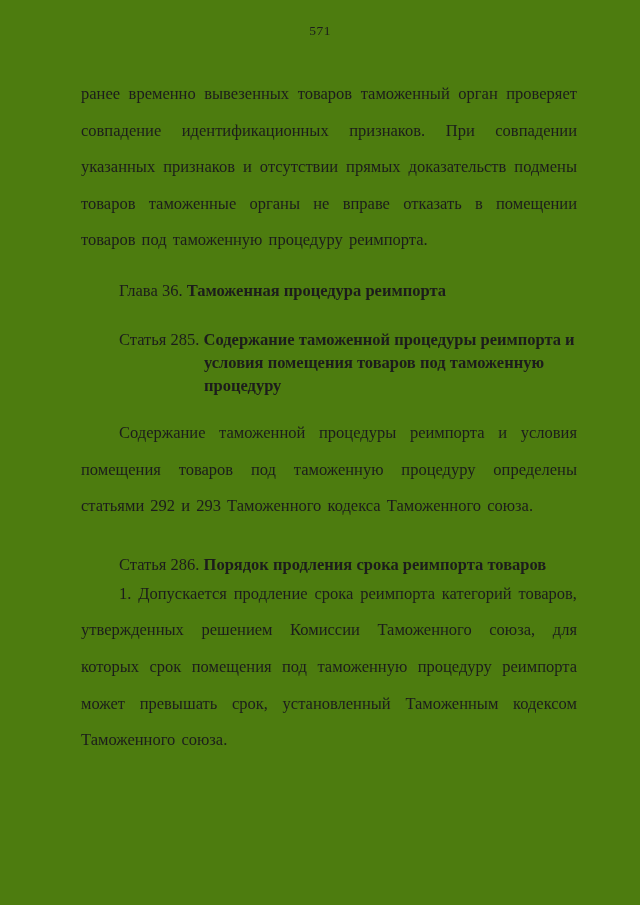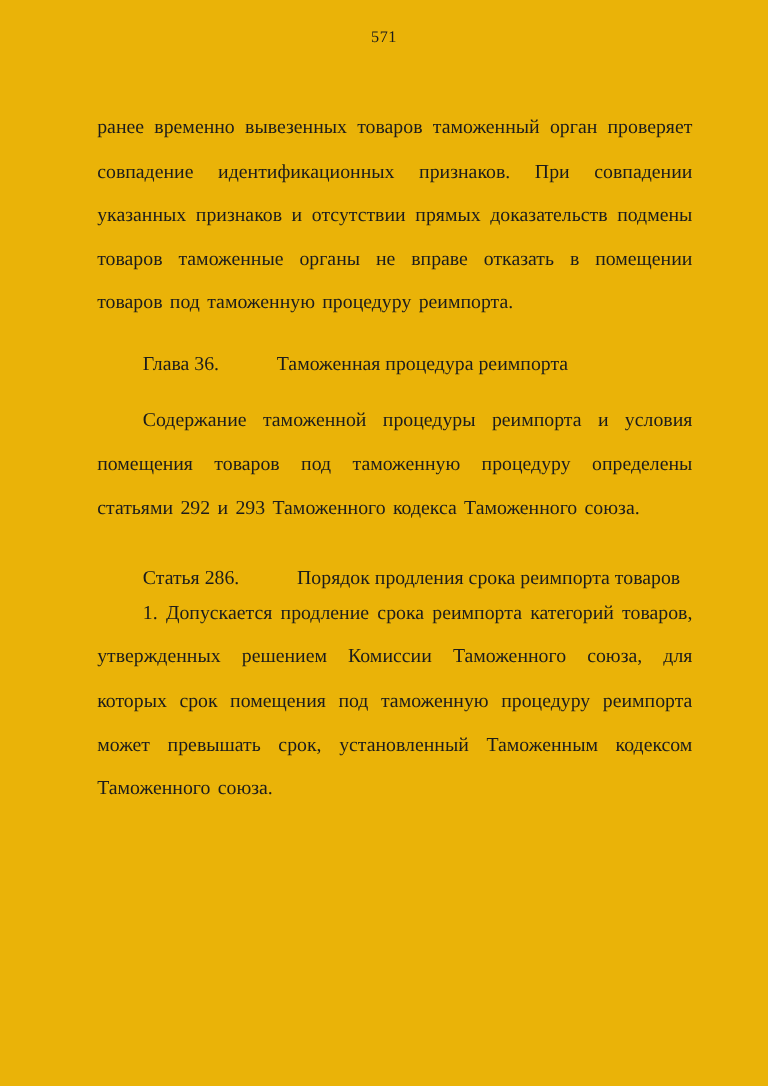--- a/index.html
+++ b/index.html
@@ -9,57 +9,56 @@
   body {
     background: #ffffff;
     font-family: "Liberation Serif", "DejaVu Serif", serif;
     color: #1c1c1c;
     -webkit-font-smoothing: antialiased;
   }
   .page {
     position: relative;
     width: 640px;
     height: 905px;
-    background: #eab308;
+    background: #4d7c0f;
     overflow: hidden;
   }
   .page-number {
     position: absolute;
     top: 23px;
     left: 0;
     width: 100%;
     text-align: center;
     font-size: 13.5px;
     letter-spacing: 0.5px;
   }
   .content {
     position: absolute;
-    top: 88px;
+    top: 76px;
     left: 81px;
     width: 496px;
   }
   .body-para {
     font-size: 16.5px;
     line-height: 36.6px;
     text-align: justify;
     margin: 0;
     word-spacing: 2px;
   }
   .indent {
     text-indent: 38px;
   }
   .heading {
     font-size: 16.5px;
     line-height: 23px;
     margin: 0;
     text-align: left;
   }
   .heading .title {
-    font-weight: normal;
-    margin-left: 44px;
+    font-weight: bold;
   }
   .chapter-heading {
     margin-top: 20px;
     margin-left: 38px;
   }
   .article-heading-hang {
     margin-top: 26px;
     margin-left: 38px;
     padding-left: 85px;
     text-indent: -85px;
@@ -83,20 +82,24 @@
 
   <div class="content">
 
     <p class="body-para">ранее временно вывезенных товаров таможенный орган проверяет совпадение идентификационных признаков. При совпадении указанных признаков и отсутствии прямых доказательств подмены товаров таможенные органы не вправе отказать в помещении товаров под таможенную процедуру реимпорта.</p>
 
     <p class="heading chapter-heading">
       <span>Глава 36.</span>
       <span class="title">Таможенная процедура реимпорта</span>
     </p>
 
+    <p class="heading article-heading-hang">
+      <span>Статья 285.</span>
+      <span class="title">Содержание таможенной процедуры реимпорта и условия помещения товаров под таможенную процедуру</span>
+    </p>
 
     <p class="body-para indent para-after-heading">Содержание таможенной процедуры реимпорта и условия помещения товаров под таможенную процедуру определены статьями 292 и 293 Таможенного кодекса Таможенного союза.</p>
 
     <p class="heading article-heading-single">
       <span>Статья 286.</span>
       <span class="title">Порядок продления срока реимпорта товаров</span>
     </p>
 
     <p class="body-para indent para-after-heading-2">1. Допускается продление срока реимпорта категорий товаров, утвержденных решением Комиссии Таможенного союза, для которых срок помещения под таможенную процедуру реимпорта может превышать срок, установленный Таможенным кодексом Таможенного союза.</p>
 

